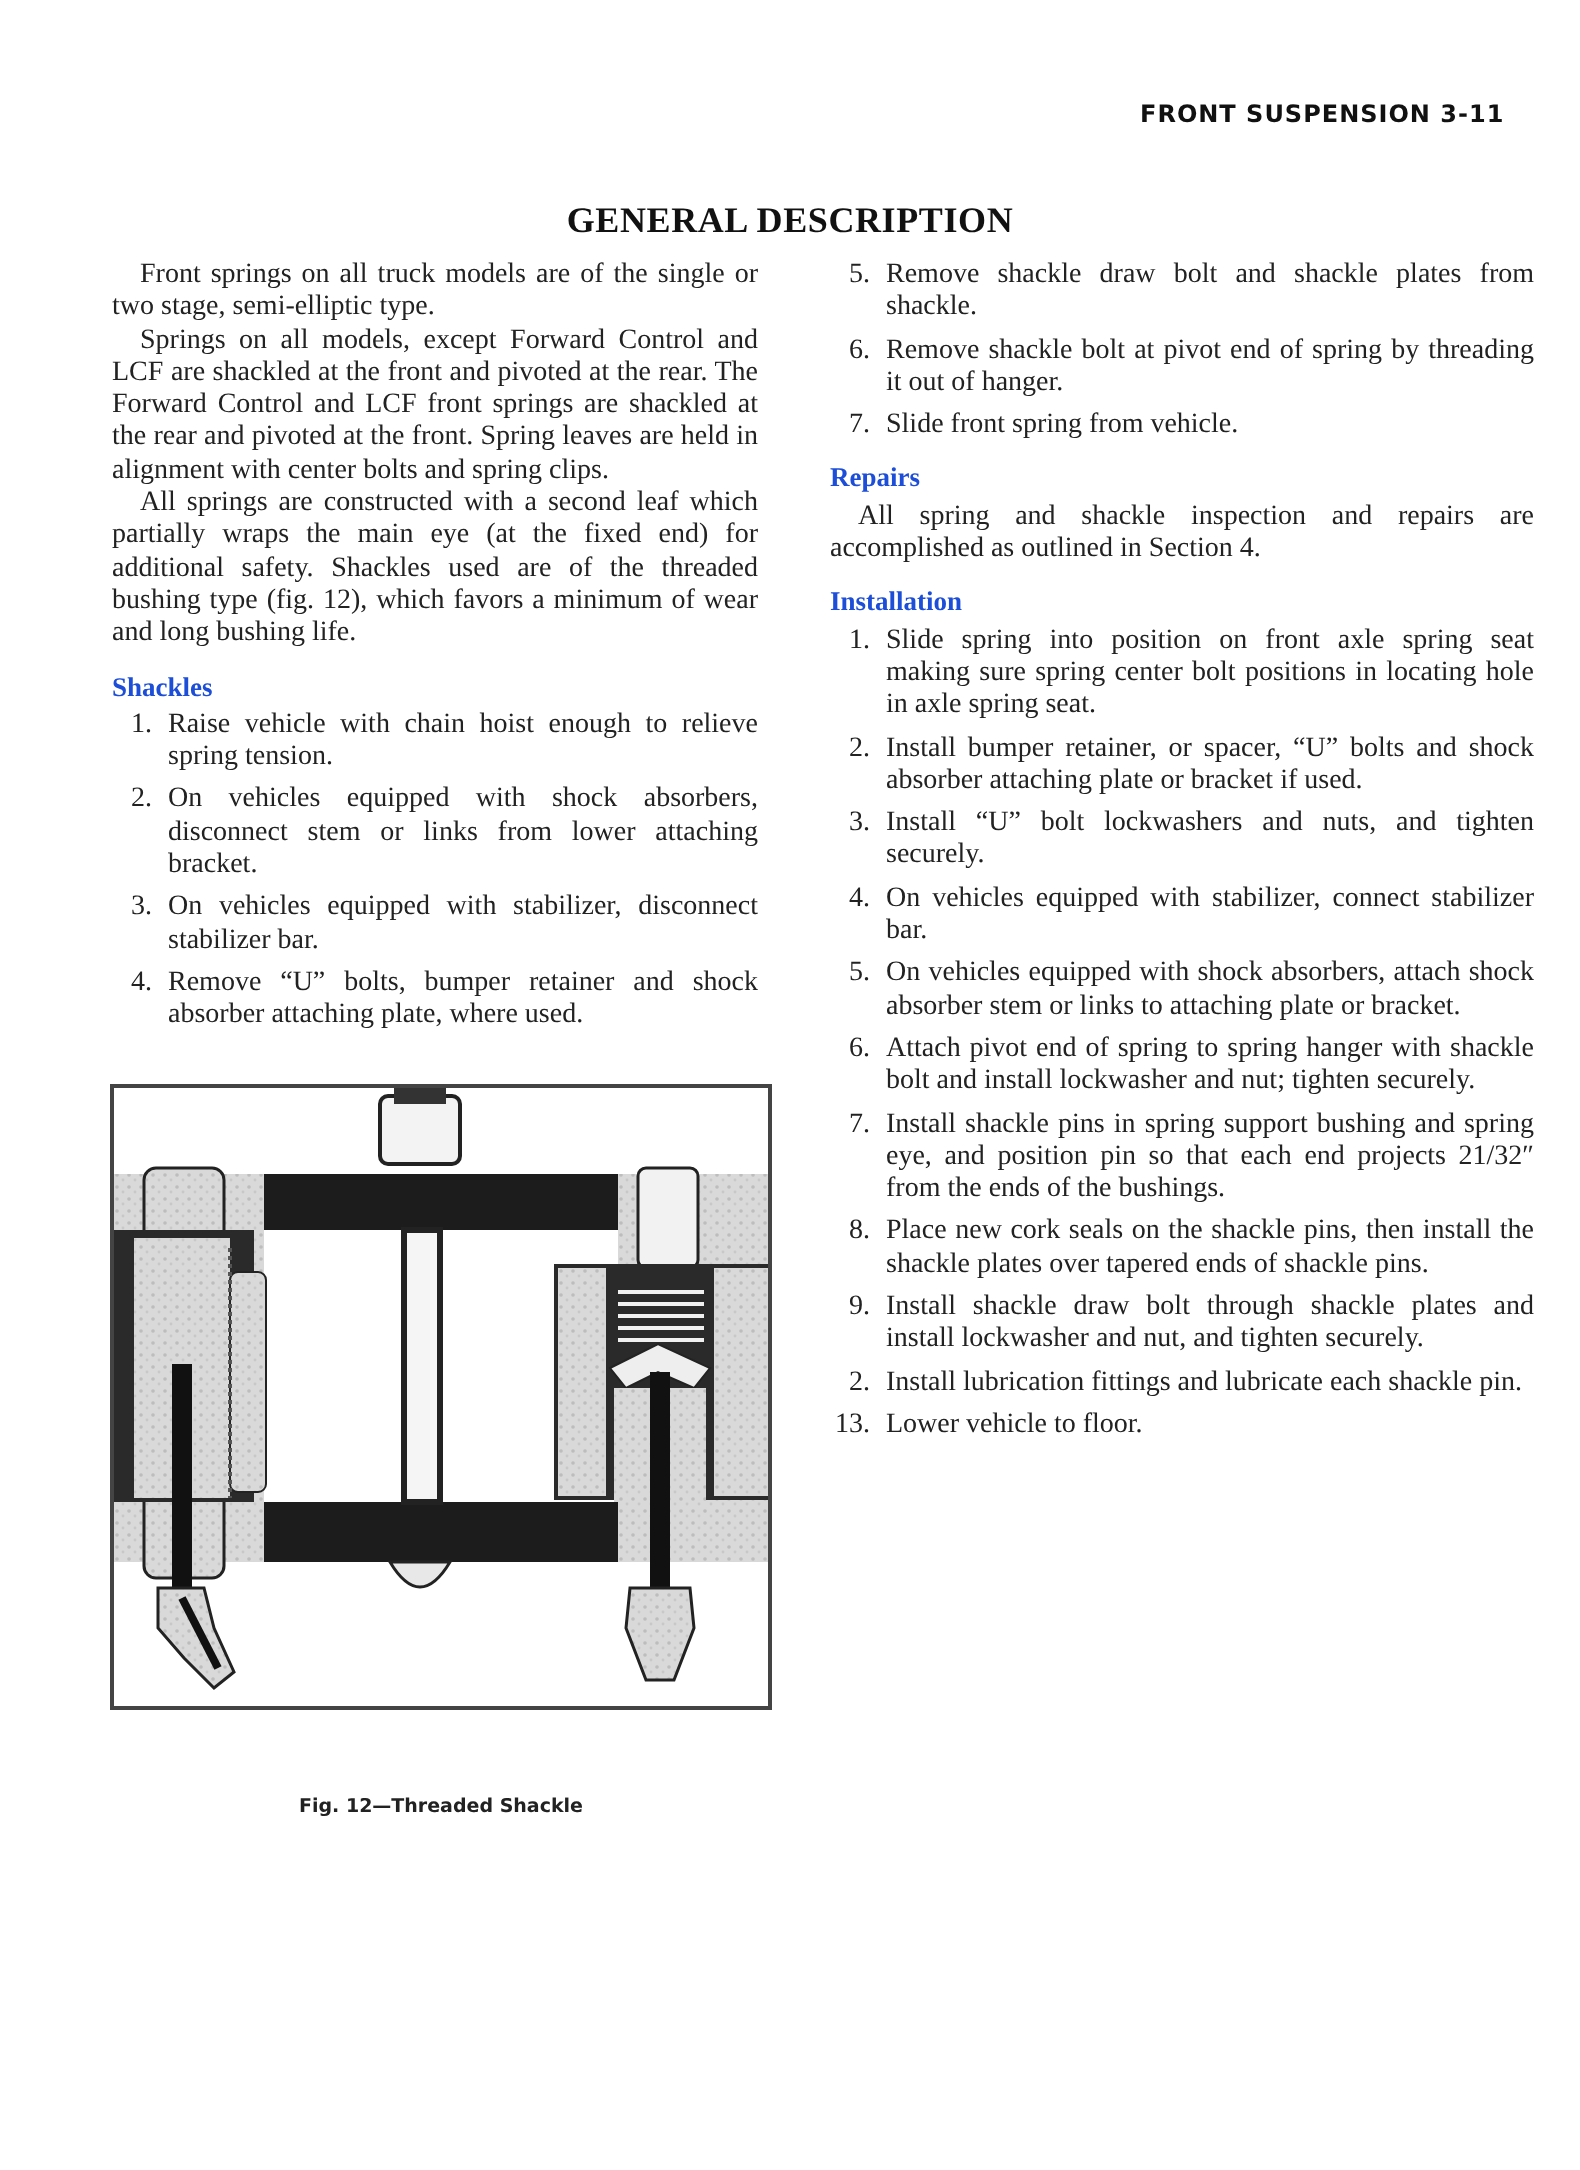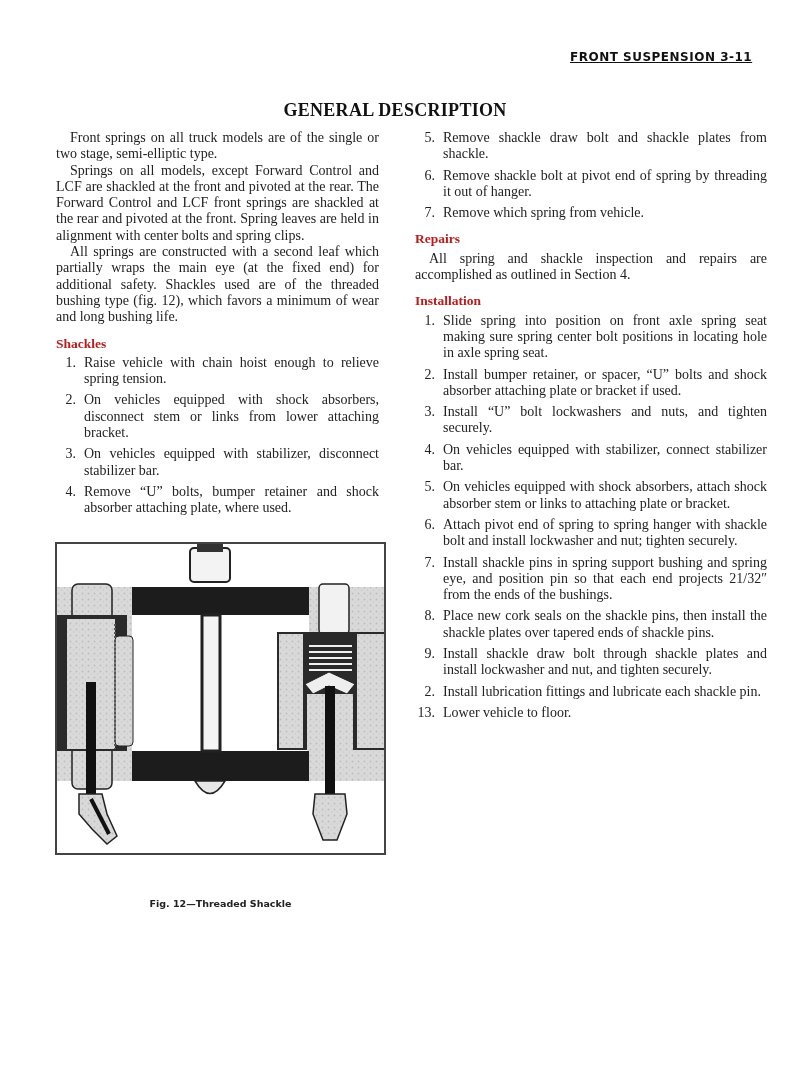--- a/index.html
+++ b/index.html
@@ -1,31 +1,31 @@
 <!DOCTYPE html>
 <html><head>
 <meta charset="utf-8">
 <style>
   html, body { margin: 0; padding: 0; background: #ffffff; }
   body { width: 790px; height: 1085px; position: relative; overflow: hidden; color: #1a1a1a; }
   .running-head {
     position: absolute; left: 570px; top: 50px; width: 200px;
     font-family: "DejaVu Sans", sans-serif; font-weight: bold; font-size: 12px;
-    letter-spacing: 0.5px; color: #111; text-decoration: underline;
+    letter-spacing: 0.5px; color: #111;
   }
   .title {
     position: absolute; left: 0; top: 100px; width: 790px; text-align: center;
     font-family: "Liberation Serif", serif; font-weight: bold; font-size: 18px; color: #111;
     letter-spacing: 0.3px;
   }
   .col { position: absolute; font-family: "Liberation Serif", serif; font-size: 14px; line-height: 16.3px; color: #222; }
   .col-left { left: 56px; top: 130px; width: 323px; }
   .col-right { left: 415px; top: 130px; width: 352px; }
   .para { text-align: justify; text-indent: 14px; margin: 0; }
-  .heading { font-weight: bold; font-size: 13.5px; margin: 10px 0 3px 0; color: #b91c1c; }
+  .heading { font-weight: bold; font-size: 13.5px; margin: 10px 0 3px 0; color: #1d4ed8; }
   .steps { margin: 0; padding: 0; list-style: none; }
   .step { display: flex; margin: 0 0 5px 0; }
   .step .num { width: 28px; flex: none; text-align: right; padding-right: 8px; box-sizing: border-box; }
   .step .txt { flex: 1; text-align: justify; }
   .col-left .steps { padding-left: 0; }
   .figure {
     position: absolute; left: 55px; top: 542px; width: 331px; height: 313px;
     border: 2px solid #444; box-sizing: border-box; background: #fff; overflow: hidden;
   }
   .figure svg { display: block; }
@@ -119,21 +119,21 @@
     <li class="step">
       <span class="num">5.</span>
       <span class="txt">Remove shackle draw bolt and shackle plates from shackle.</span>
     </li>
     <li class="step">
       <span class="num">6.</span>
       <span class="txt">Remove shackle bolt at pivot end of spring by threading it out of hanger.</span>
     </li>
     <li class="step">
       <span class="num">7.</span>
-      <span class="txt">Remove which spring from vehicle.</span>
+      <span class="txt">Slide front spring from vehicle.</span>
     </li>
   </ol>
 
   <div class="heading">Repairs</div>
   <p class="para">All spring and shackle inspection and repairs are accomplished as outlined in Section 4.</p>
 
   <div class="heading">Installation</div>
   <ol class="steps">
     <li class="step">
       <span class="num">1.</span>

